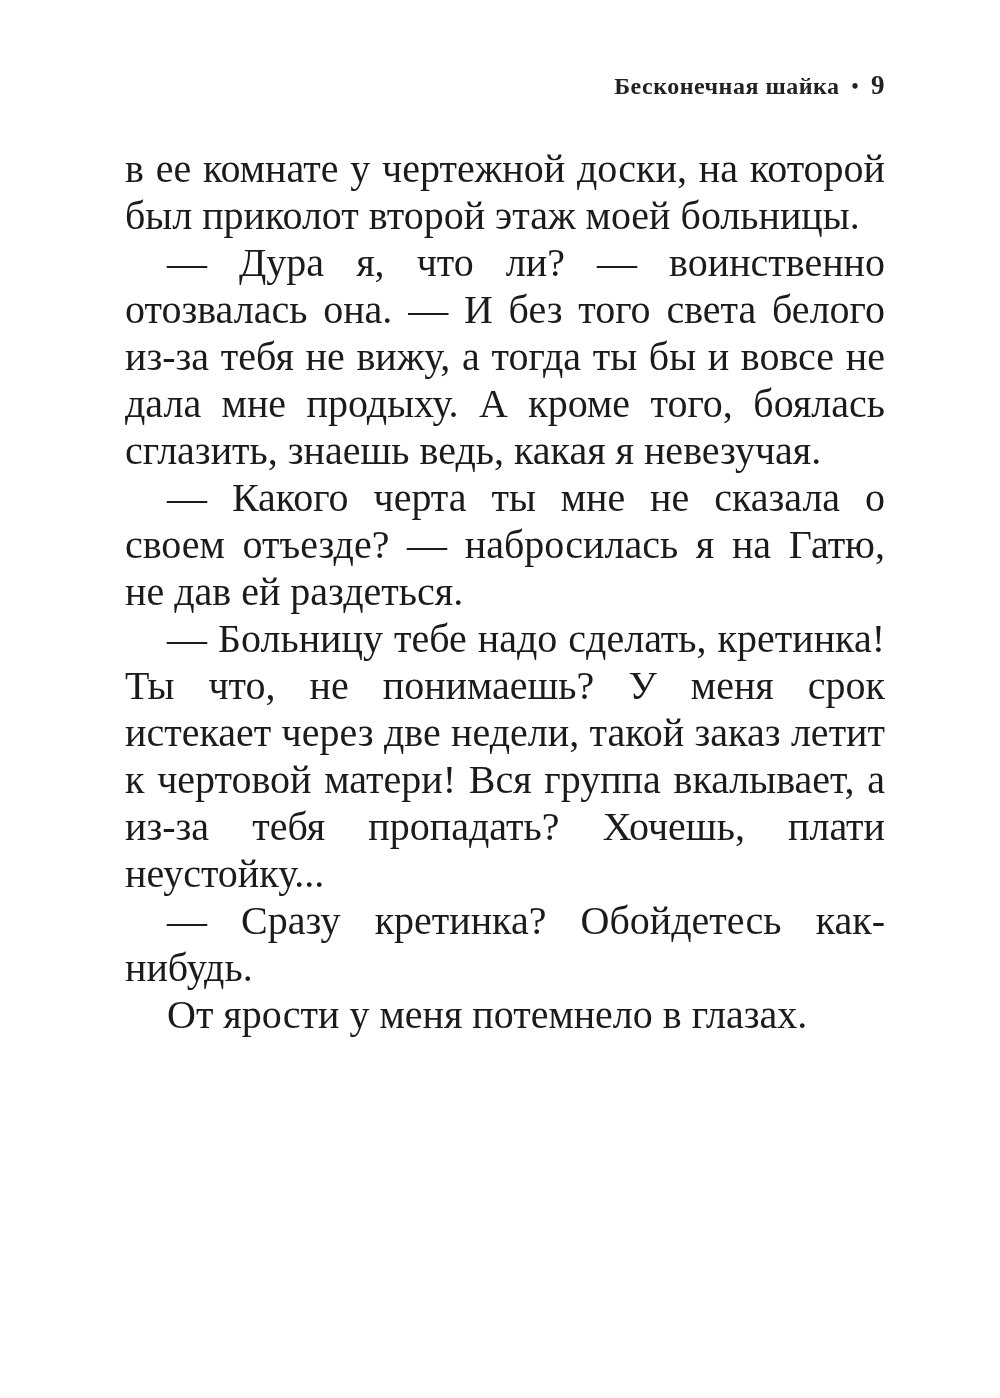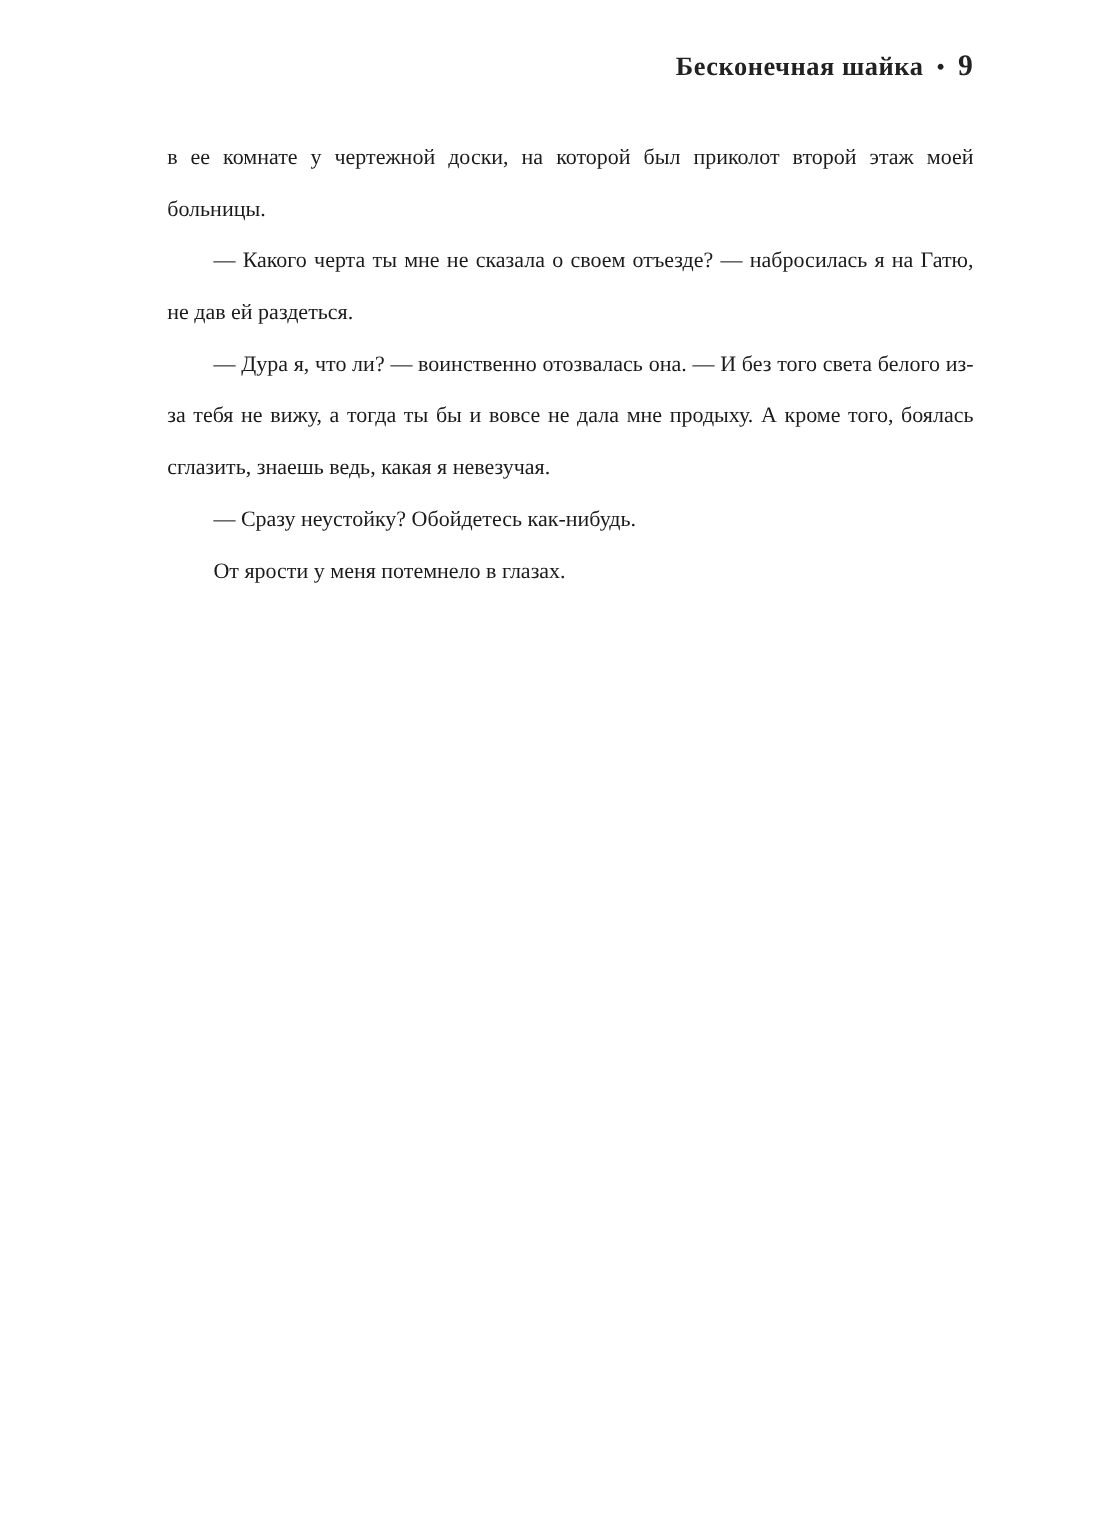--- a/index.html
+++ b/index.html
@@ -12,21 +12,21 @@
       height: 1398px;
       position: relative;
       font-family: "Liberation Serif", "DejaVu Serif", serif;
       color: #1b1b1b;
       overflow: hidden;
     }
     .page {
       box-sizing: border-box;
       width: 1000px;
       height: 1000px;
-      padding: 44px 115px 60px 125px;
+      padding: 70px 115px 60px 125px;
       background: #ffffff;
     }
     .running-header {
       text-align: right;
       font-weight: bold;
       font-size: 24px;
       line-height: 30px;
       letter-spacing: 0.5px;
       color: #222222;
       margin: 0 0 44px 0;
@@ -35,44 +35,44 @@
     .running-header .sep {
       display: inline-block;
       margin: 0 12px;
       font-size: 20px;
       vertical-align: 1px;
     }
     .running-header .pagenum {
       font-size: 27px;
     }
     .body-text {
-      font-size: 20px;
+      font-size: 40px;
       line-height: 47px;
       text-align: justify;
       color: #1b1b1b;
-      margin-left: 27px;
     }
     .body-text p {
       margin: 0;
       padding: 0;
     }
     .body-text p.indent {
       text-indent: 42px;
     }
   </style>
 </head>
 <body>
 
 <div class="page">
 
   <div class="running-header">
     <span>Бесконечная шайка</span><span class="sep">•</span><span class="pagenum">9</span>
   </div>
 
   <div class="body-text">
     <p>в ее комнате у чертежной доски, на которой был приколот второй этаж моей больницы.</p>
+    <p class="indent">— Дура я, что ли? — воинственно отозвалась она. — И без того света белого из-за тебя не вижу, а тогда ты бы и вовсе не дала мне продыху. А кроме того, боялась сглазить, знаешь ведь, какая я невезучая.</p>
     <p class="indent">— Какого черта ты мне не сказала о своем отъезде? — набросилась я на Гатю, не дав ей раздеться.</p>
-    <p class="indent">— Дура я, что ли? — воинственно отозвалась она. — И без того света белого из-за тебя не вижу, а тогда ты бы и вовсе не дала мне продыху. А кроме того, боялась сглазить, знаешь ведь, какая я невезучая.</p>
-    <p class="indent">— Сразу неустойку? Обойдетесь как-нибудь.</p>
+    <p class="indent">— Больницу тебе надо сделать, кретинка! Ты что, не понимаешь? У меня срок истекает через две недели, такой заказ летит к чертовой матери! Вся группа вкалывает, а из-за тебя пропадать? Хочешь, плати неустойку...</p>
+    <p class="indent">— Сразу кретинка? Обойдетесь как-нибудь.</p>
     <p class="indent">От ярости у меня потемнело в глазах.</p>
   </div>
 
 </div>
 
 </body></html>

